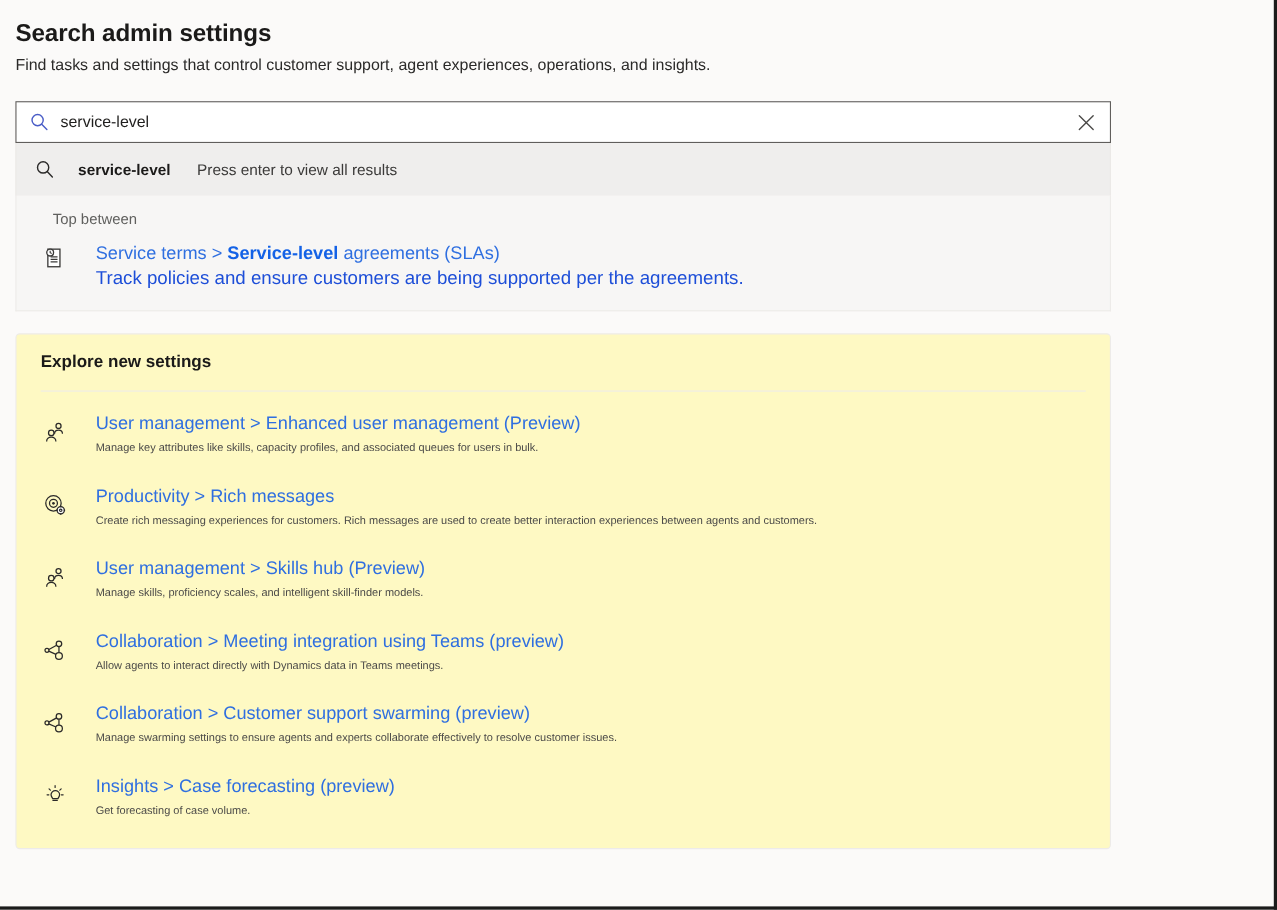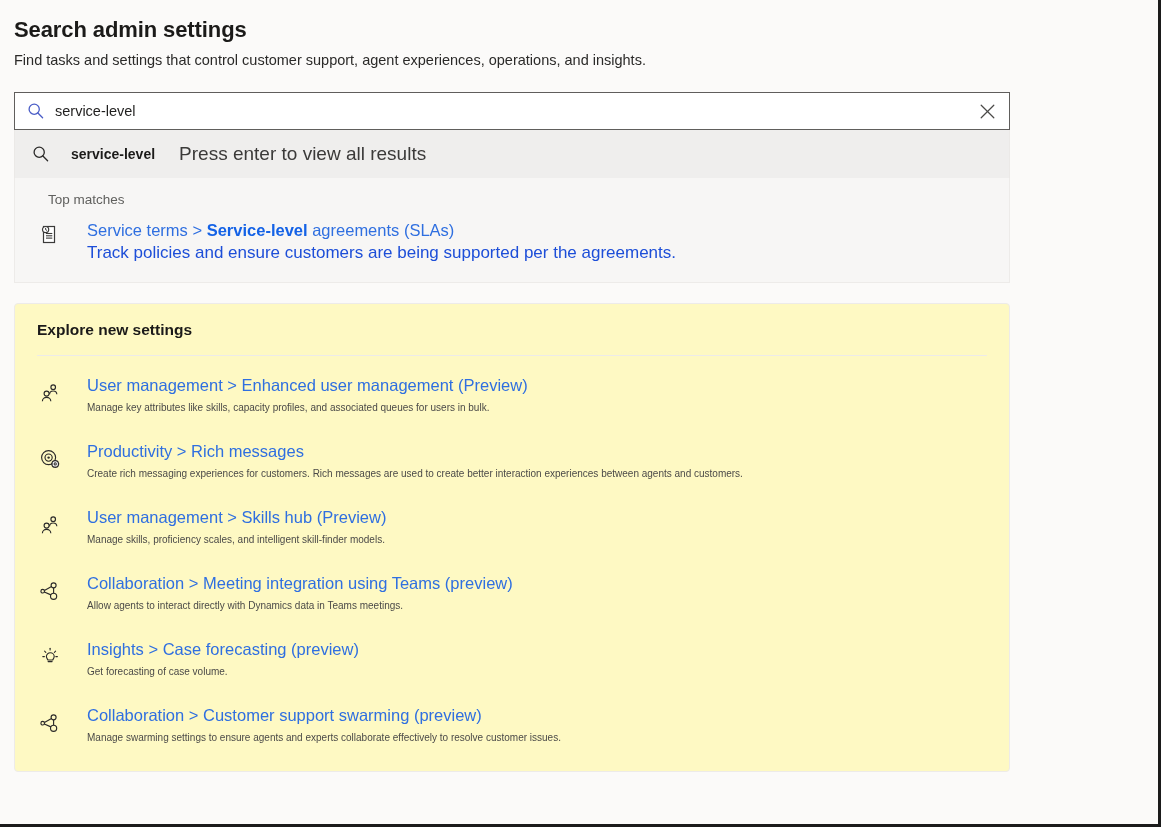--- a/index.html
+++ b/index.html
@@ -104,21 +104,21 @@
     justify-content: center;
     margin-right: 16px;
   }
   .suggest-term {
     font-size: 14px;
     font-weight: bold;
     color: #1b1a19;
     margin-right: 24px;
   }
   .suggest-hint {
-    font-size: 19px;
+    font-size: 14px;
     color: #3b3a39;
   }
 
   .topmatches-panel {
     background: #f7f6f5;
     border: 1px solid #edebe9;
     border-top: none;
     padding: 14px 0 14px 0;
     box-sizing: border-box;
   }
@@ -244,21 +244,21 @@
         <svg width="18" height="18" viewBox="0 0 18 18">
           <circle cx="7.2" cy="7.2" r="5.1" fill="none" stroke="#2b2a29" stroke-width="1.3"></circle>
           <line x1="10.9" y1="11" x2="15.6" y2="15.8" stroke="#2b2a29" stroke-width="1.3" stroke-linecap="round"></line>
         </svg>
       </span>
       <span class="suggest-term">service-level</span>
       <span class="suggest-hint">Press enter to view all results</span>
     </div>
 
     <div class="topmatches-panel">
-      <div class="topmatches-label">Top matches</div>
+      <div class="topmatches-label">Top between</div>
 
       <div class="match-item">
         <span class="match-icon">
           <svg width="18" height="19" viewBox="0 0 18 19">
             <rect x="3.5" y="1.5" width="11" height="16" fill="#ffffff" stroke="#3b3a39" stroke-width="1.2"></rect>
             <line x1="6" y1="8.5" x2="12.3" y2="8.5" stroke="#3b3a39" stroke-width="1.1"></line>
             <line x1="6" y1="10.8" x2="12.3" y2="10.8" stroke="#3b3a39" stroke-width="1.1"></line>
             <line x1="6" y1="13.1" x2="12.3" y2="13.1" stroke="#3b3a39" stroke-width="1.1"></line>
             <circle cx="5.6" cy="4.6" r="3.1" fill="#ffffff" stroke="#3b3a39" stroke-width="1.2"></circle>
             <path d="M5.6 2.9 L5.6 4.7 L7 5.4" fill="none" stroke="#3b3a39" stroke-width="1"></path>
@@ -340,47 +340,47 @@
         </span>
         <span class="ex-body">
           <span class="ex-title" style="display:block">Collaboration &gt; Meeting integration using Teams (preview)</span>
           <span class="ex-desc" style="display:block">Allow agents to interact directly with Dynamics data in Teams meetings.</span>
         </span>
       </div>
 
       <div class="explore-item">
         <span class="ex-icon">
           <svg width="20" height="20" viewBox="0 0 20 20">
+            <circle cx="2.7" cy="10.2" r="1.8" fill="none" stroke="#2b2a29" stroke-width="1.15"></circle>
+            <circle cx="13.6" cy="4.3" r="2.5" fill="none" stroke="#2b2a29" stroke-width="1.15"></circle>
+            <circle cx="13.6" cy="15.3" r="3.1" fill="none" stroke="#2b2a29" stroke-width="1.15"></circle>
+            <line x1="4.4" y1="9.5" x2="11.5" y2="5.6" stroke="#2b2a29" stroke-width="1.15"></line>
+            <line x1="4.3" y1="11" x2="10.9" y2="13.9" stroke="#2b2a29" stroke-width="1.15"></line>
+            <line x1="13.6" y1="6.8" x2="13.6" y2="12.2" stroke="#2b2a29" stroke-width="1.15"></line>
+          </svg>
+        </span>
+        <span class="ex-body">
+          <span class="ex-title" style="display:block">Collaboration &gt; Customer support swarming (preview)</span>
+          <span class="ex-desc" style="display:block">Manage swarming settings to ensure agents and experts collaborate effectively to resolve customer issues.</span>
+        </span>
+      </div>
+
+      <div class="explore-item">
+        <span class="ex-icon">
+          <svg width="20" height="20" viewBox="0 0 20 20">
             <path d="M6.4 9.6a3.9 3.9 0 1 1 7.8 0c0 1.6-1.1 2.5-1.5 3.4h-4.8c-.4-.9-1.5-1.8-1.5-3.4z" fill="none" stroke="#2b2a29" stroke-width="1.15"></path>
             <line x1="8.1" y1="14.6" x2="12.1" y2="14.6" stroke="#2b2a29" stroke-width="1.15" stroke-linecap="round"></line>
             <line x1="10.1" y1="1.3" x2="10.1" y2="2.9" stroke="#2b2a29" stroke-width="1.1" stroke-linecap="round"></line>
             <line x1="2.8" y1="9.6" x2="4.4" y2="9.6" stroke="#2b2a29" stroke-width="1.1" stroke-linecap="round"></line>
             <line x1="15.8" y1="9.6" x2="17.4" y2="9.6" stroke="#2b2a29" stroke-width="1.1" stroke-linecap="round"></line>
             <line x1="4.6" y1="4.2" x2="5.8" y2="5.3" stroke="#2b2a29" stroke-width="1.1" stroke-linecap="round"></line>
             <line x1="15.6" y1="4.2" x2="14.4" y2="5.3" stroke="#2b2a29" stroke-width="1.1" stroke-linecap="round"></line>
           </svg>
         </span>
         <span class="ex-body">
           <span class="ex-title" style="display:block">Insights &gt; Case forecasting (preview)</span>
           <span class="ex-desc" style="display:block">Get forecasting of case volume.</span>
         </span>
       </div>
 
-      <div class="explore-item">
-        <span class="ex-icon">
-          <svg width="20" height="20" viewBox="0 0 20 20">
-            <circle cx="2.7" cy="10.2" r="1.8" fill="none" stroke="#2b2a29" stroke-width="1.15"></circle>
-            <circle cx="13.6" cy="4.3" r="2.5" fill="none" stroke="#2b2a29" stroke-width="1.15"></circle>
-            <circle cx="13.6" cy="15.3" r="3.1" fill="none" stroke="#2b2a29" stroke-width="1.15"></circle>
-            <line x1="4.4" y1="9.5" x2="11.5" y2="5.6" stroke="#2b2a29" stroke-width="1.15"></line>
-            <line x1="4.3" y1="11" x2="10.9" y2="13.9" stroke="#2b2a29" stroke-width="1.15"></line>
-            <line x1="13.6" y1="6.8" x2="13.6" y2="12.2" stroke="#2b2a29" stroke-width="1.15"></line>
-          </svg>
-        </span>
-        <span class="ex-body">
-          <span class="ex-title" style="display:block">Collaboration &gt; Customer support swarming (preview)</span>
-          <span class="ex-desc" style="display:block">Manage swarming settings to ensure agents and experts collaborate effectively to resolve customer issues.</span>
-        </span>
-      </div>
-
     </div>
   </div>
 </div>
 
 </body></html>

